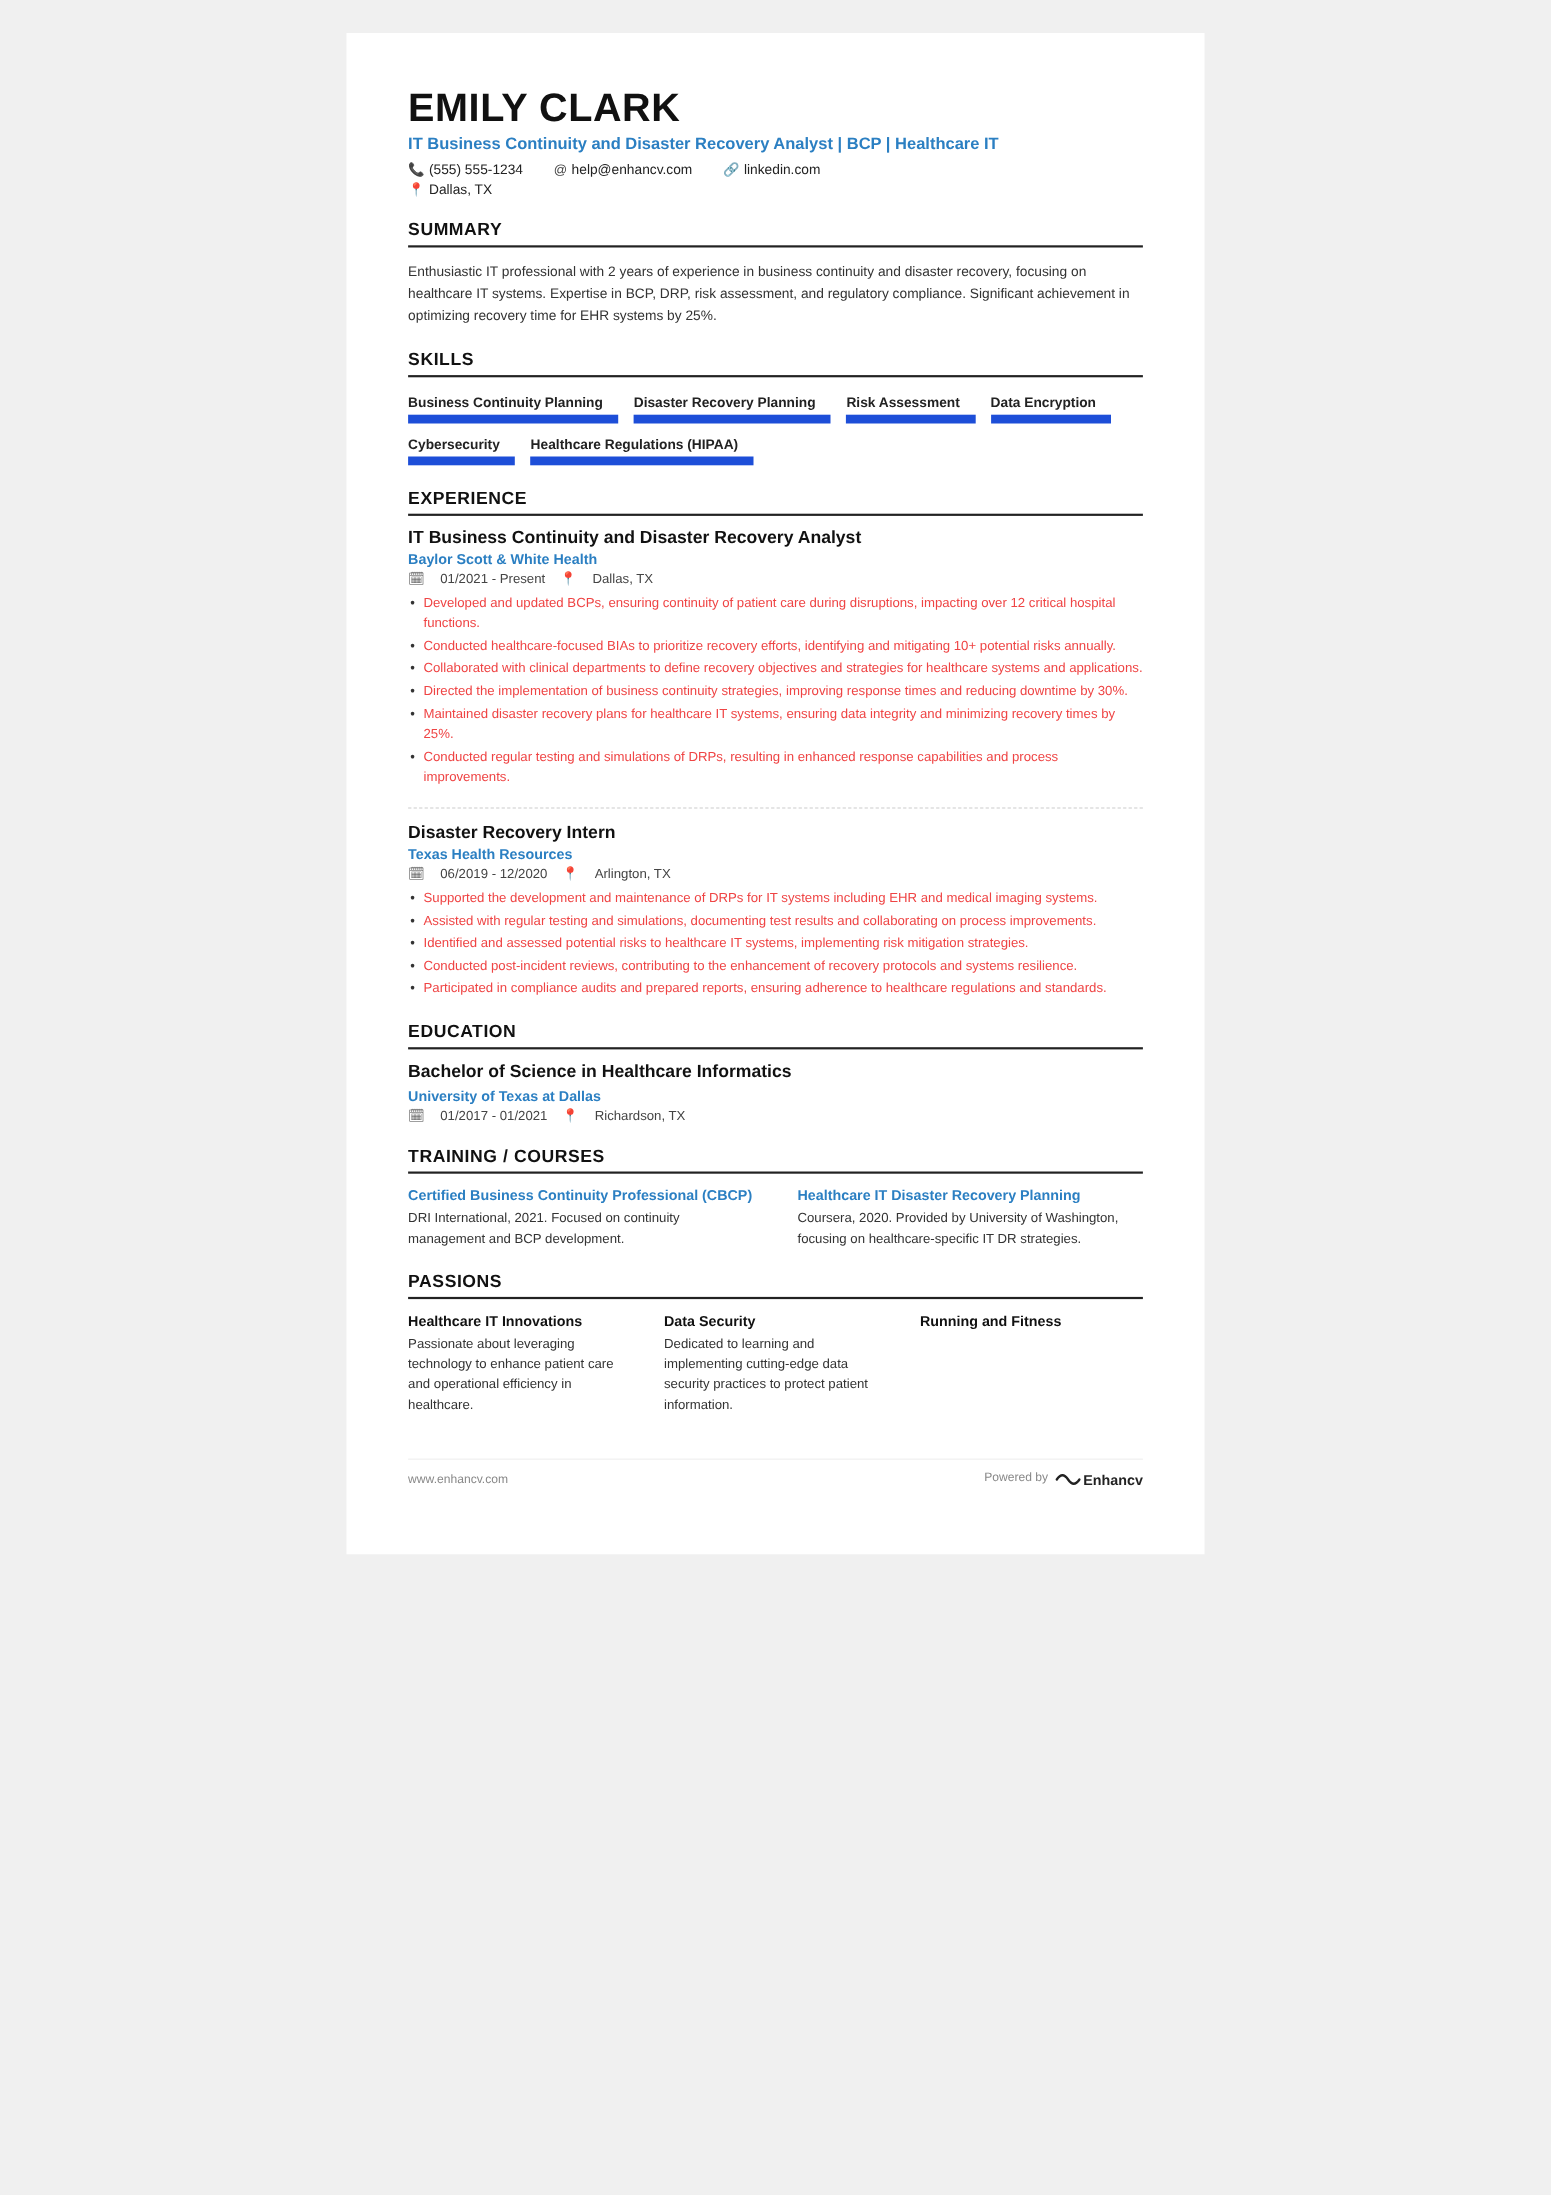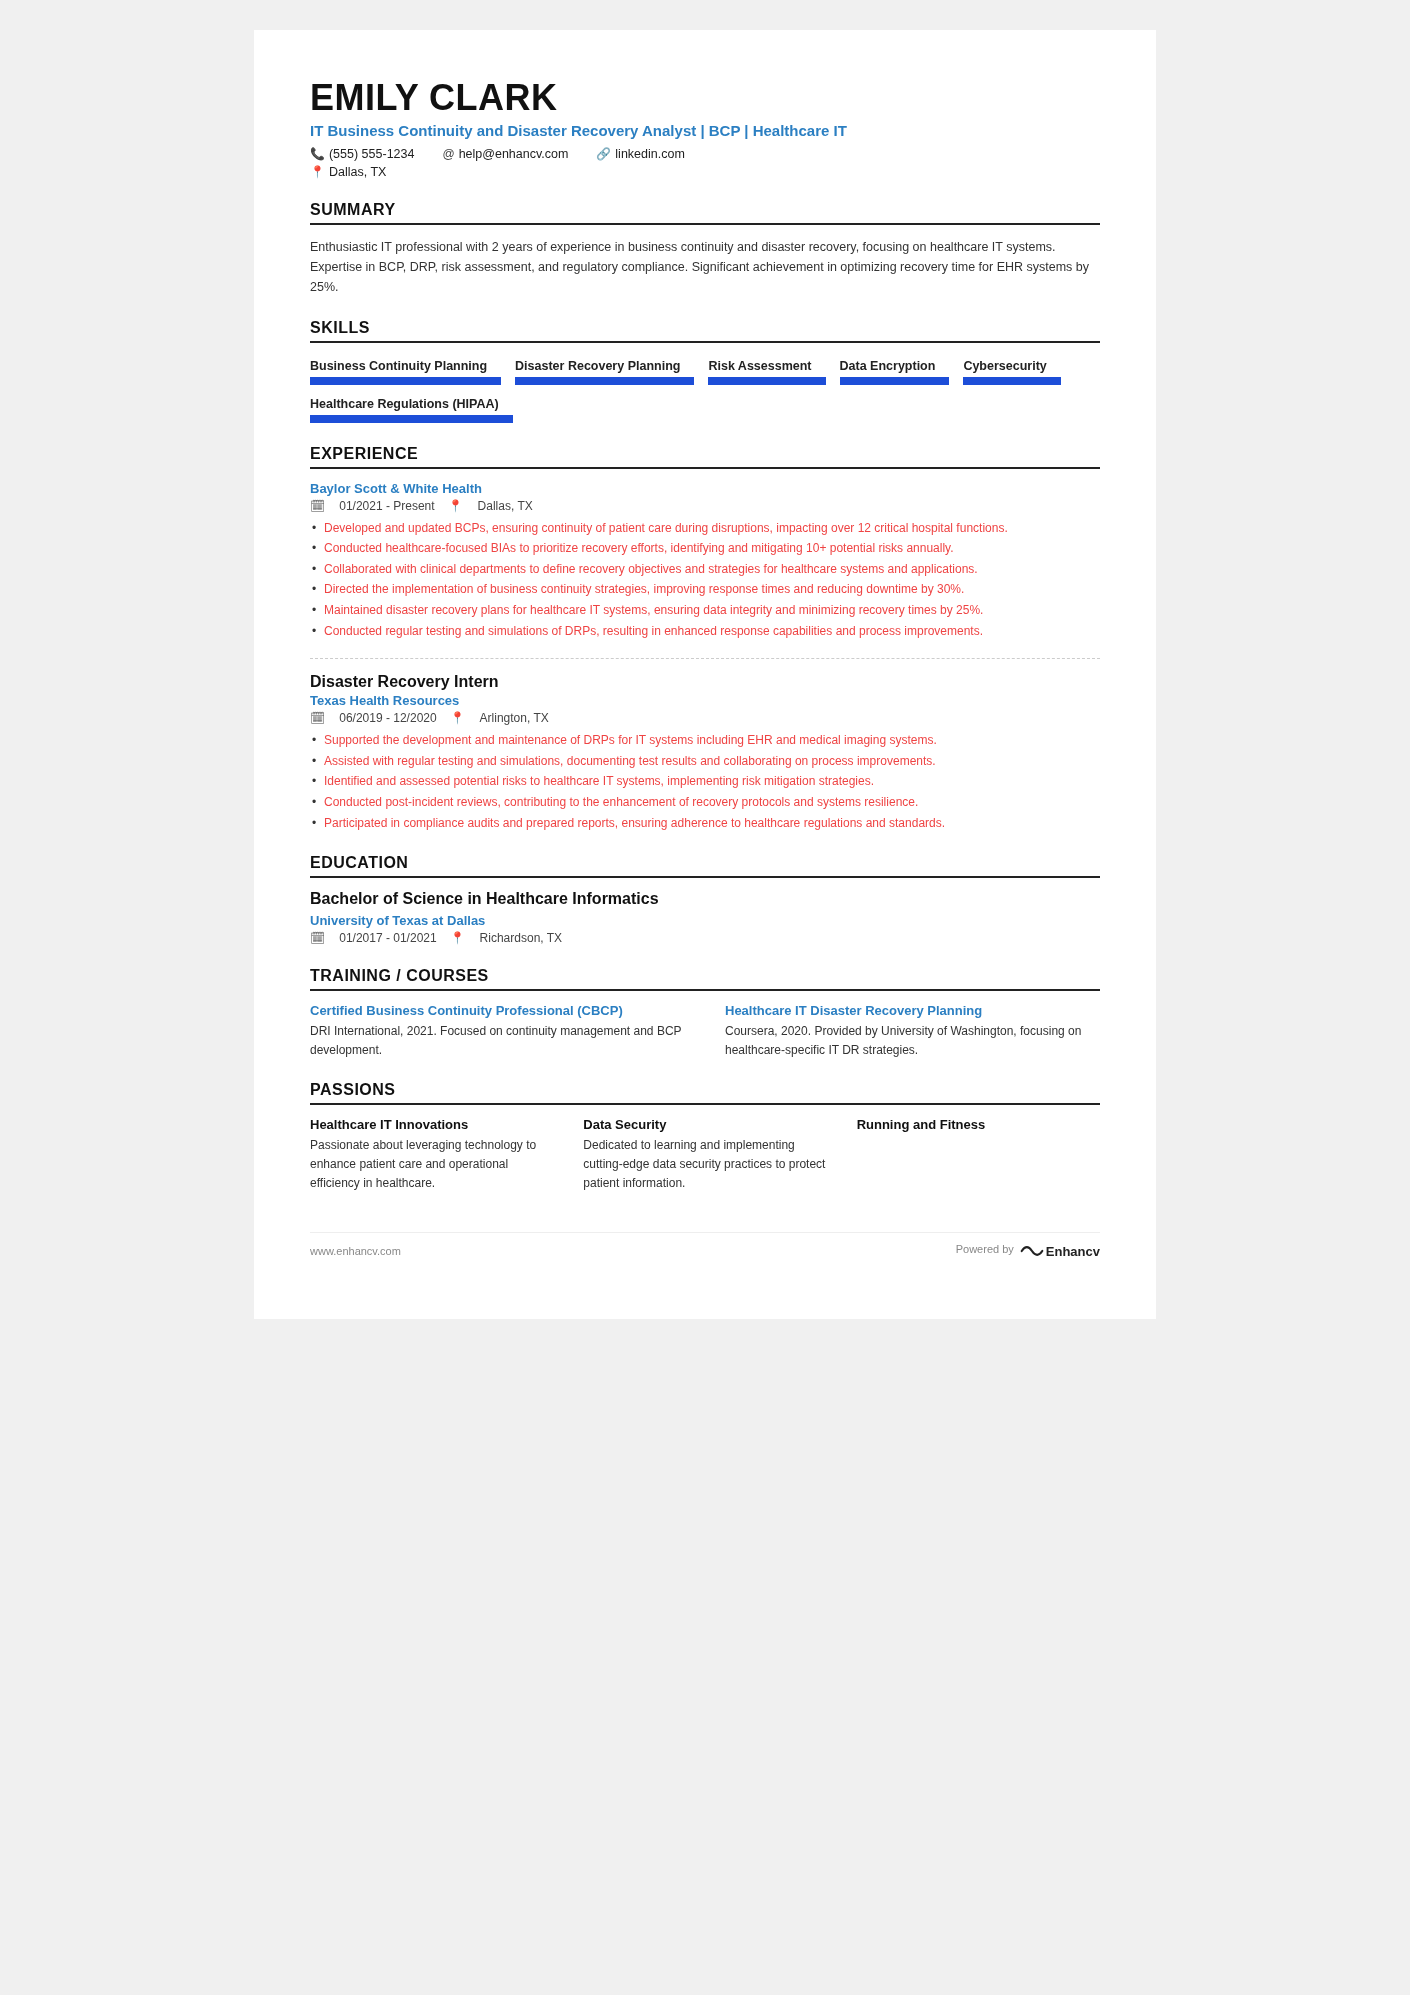--- a/index.html
+++ b/index.html
@@ -5,21 +5,21 @@
     * { margin: 0; padding: 0; box-sizing: border-box; }
     body {
       font-family: 'Arial', sans-serif;
       background: #f0f0f0;
       display: flex;
       justify-content: center;
       padding: 30px 0;
     }
     .page {
       background: #fff;
-      width: 902px;
+      width: 780px;
       min-height: 1100px;
       padding: 48px 56px 60px 56px;
       position: relative;
     }
     .name {
       font-size: 36px;
       font-weight: 900;
       color: #111;
       letter-spacing: 0.5px;
       text-transform: uppercase;
@@ -246,20 +246,21 @@
         <span class="skill-tag">Data Encryption</span>
         <span class="skill-tag">Cybersecurity</span>
         <span class="skill-tag">Healthcare Regulations (HIPAA)</span>
       </div>
   </div>
 
   <div class="section">
     <div class="section-title">EXPERIENCE</div>
     <div id="experience-container">
         <div class="exp-entry">
+          <div class="exp-title">IT Business Continuity and Disaster Recovery Analyst</div>
           <div class="exp-company">Baylor Scott &amp; White Health</div>
           <div class="exp-meta">
             <span>🗓</span>
             <span>01/2021 - Present</span>
             <span>📍</span>
             <span>Dallas, TX</span>
           </div>
           <ul class="exp-bullets">
             <li>Developed and updated BCPs, ensuring continuity of patient care during disruptions, impacting over 12 critical hospital functions.</li>
             <li>Conducted healthcare-focused BIAs to prioritize recovery efforts, identifying and mitigating 10+ potential risks annually.</li>

